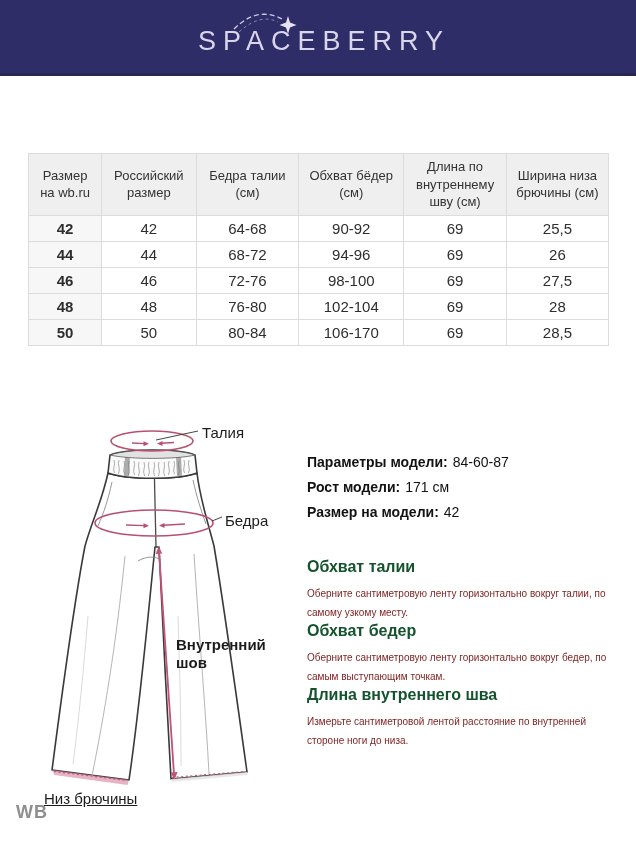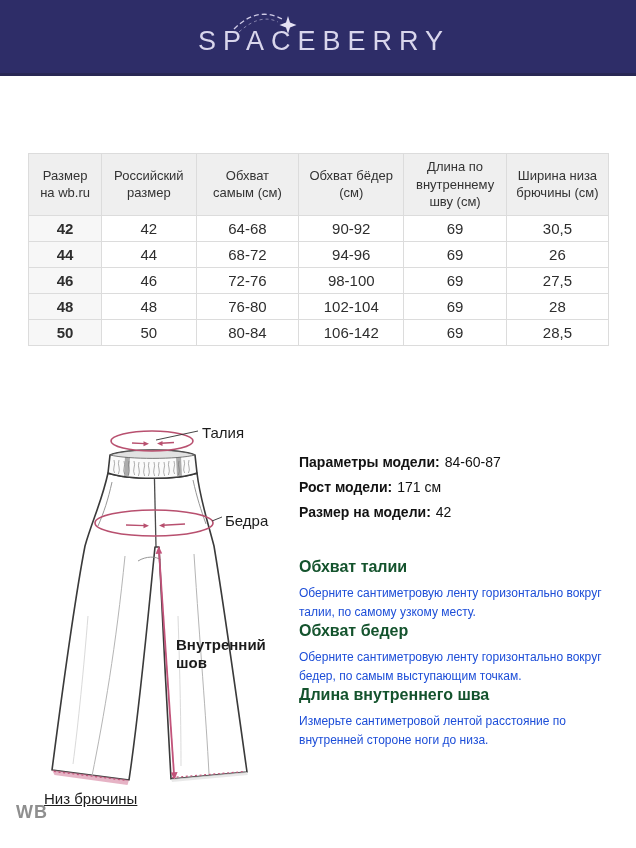--- a/index.html
+++ b/index.html
@@ -27,38 +27,38 @@
   th {
     background:#efefef; font-size:13px; font-weight:400; color:#333;
     height:57px; padding:4px 7px; line-height:1.35;
   }
   td { font-size:15px; height:26px; background:#fff; color:#2e2e2e; padding:2px 4px; }
   td.first { background:#f7f7f7; font-weight:bold; }
   col.c1{width:12.6%} col.c2{width:16.3%} col.c3{width:17.7%}
   col.c4{width:18.1%} col.c5{width:17.7%} col.c6{width:17.6%}
 
   
-  .bottom { display:flex; margin-top:70px; }
+  .bottom { display:flex; margin-top:70px;justify-content:space-between; }
   .diagram { position:relative; width:265px; height:400px; margin-left:28px; flex:none; }
   .diagram svg { position:absolute; left:0; top:0; }
   .d-label {
     position:absolute; font-size:15px; color:#1c1c1c; line-height:1.25;
     white-space:nowrap;
   }
   .d-label.wrap { white-space:normal; }
 
   .info { padding-top:34px; padding-left:6px; width:335px; }
   .model-line { font-size:14px; line-height:25px; color:#121212; }
   .model-line b { font-weight:bold; }
   .model-line span { margin-left:5px; font-weight:400; }
 
   .guide-section { }
   .guide-section.firstgap { margin-top:33px; }
   .guide-title { font-size:16px; font-weight:bold; color:#14532d; margin-bottom:8px; }
-  .guide-text { font-size:12px; color:#1d4ed8; line-height:19px; width:318px; }
+  .guide-text { font-size:10px; color:#7f1d1d; line-height:19px; width:318px; }
 
   .watermark {
     position:absolute; left:16px; top:802px; font-size:18px; font-weight:bold;
     color:#8f8f8f; letter-spacing:1px;
   }
 </style>
 </head>
 <body>
 
 <div class="header">
@@ -77,34 +77,34 @@
         <col class="c2">
         <col class="c3">
         <col class="c4">
         <col class="c5">
         <col class="c6">
     </colgroup>
     <thead>
       <tr>
         <th>Размер на wb.ru</th>
         <th>Российский размер</th>
-        <th>Обхват самым (см)</th>
+        <th>Бедра талии (см)</th>
         <th>Обхват бёдер (см)</th>
         <th>Длина по внутреннему шву (см)</th>
         <th>Ширина низа брючины (см)</th>
       </tr>
     </thead>
     <tbody>
       <tr>
         <td class="first">42</td>
         <td>42</td>
         <td>64-68</td>
         <td>90-92</td>
         <td>69</td>
-        <td>30,5</td>
+        <td>25,5</td>
       </tr>
       <tr>
         <td class="first">44</td>
         <td>44</td>
         <td>68-72</td>
         <td>94-96</td>
         <td>69</td>
         <td>26</td>
       </tr>
       <tr>
@@ -120,21 +120,21 @@
         <td>48</td>
         <td>76-80</td>
         <td>102-104</td>
         <td>69</td>
         <td>28</td>
       </tr>
       <tr>
         <td class="first">50</td>
         <td>50</td>
         <td>80-84</td>
-        <td>106-142</td>
+        <td>106-170</td>
         <td>69</td>
         <td>28,5</td>
       </tr>
     </tbody>
   </table>
 </div>
 
 <div class="bottom">
 
   <div class="diagram">

